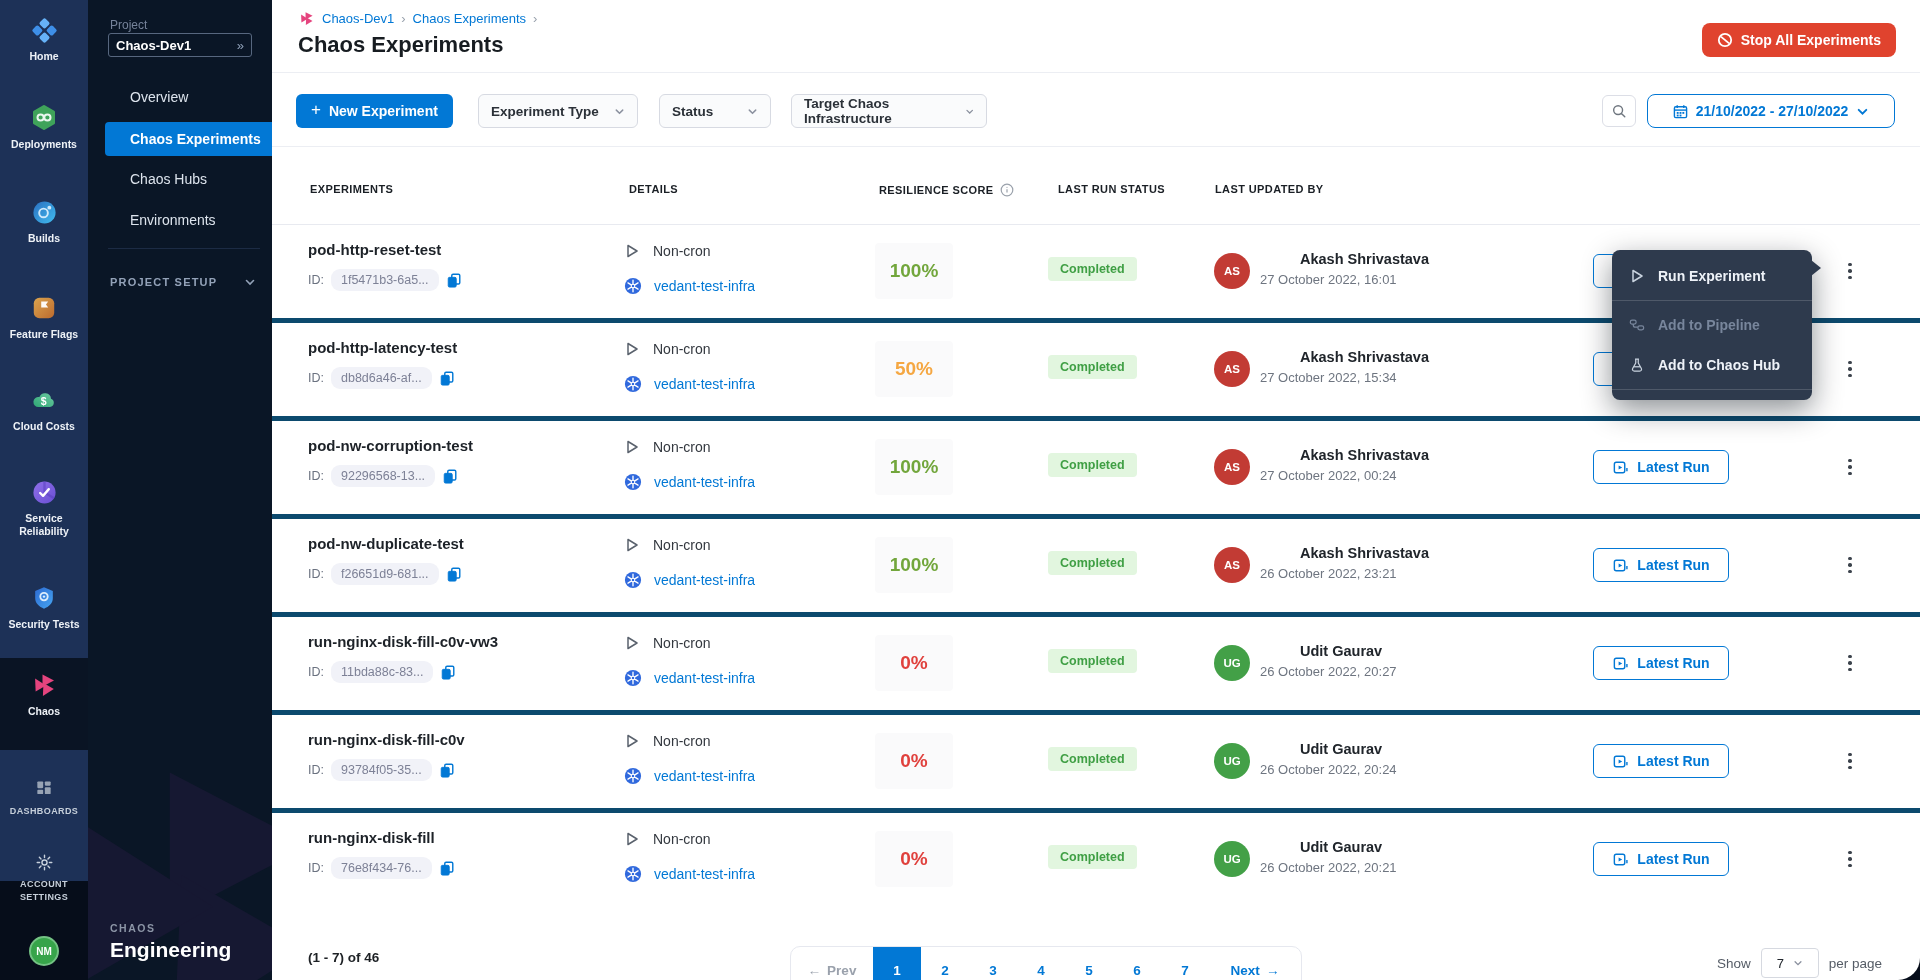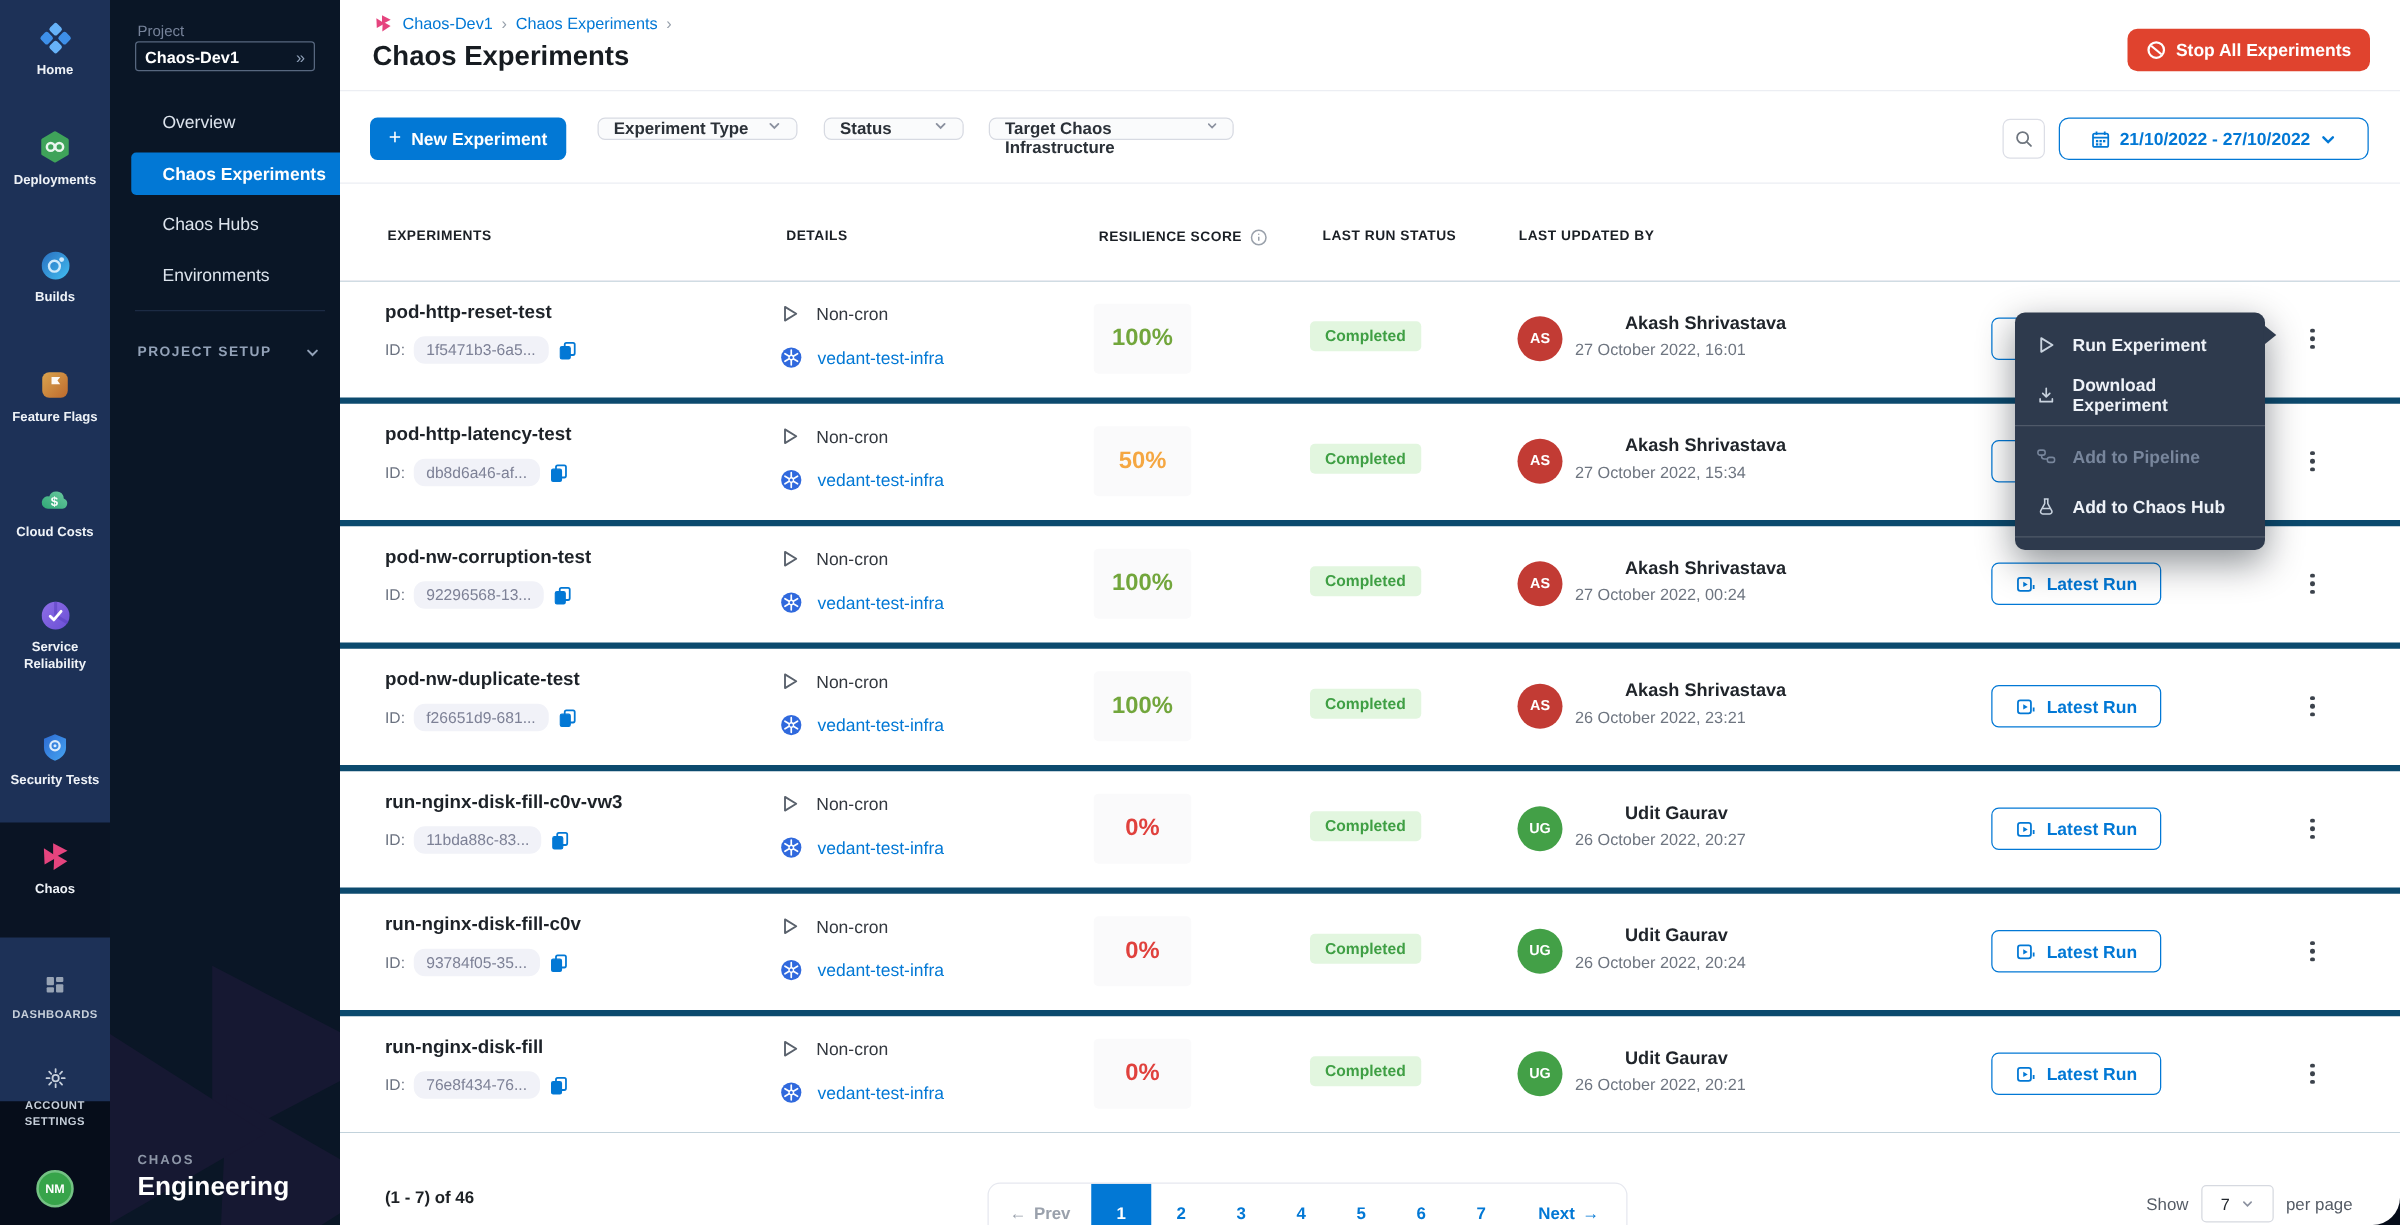--- a/index.html
+++ b/index.html
@@ -45,22 +45,22 @@
   .page-title { position:absolute; left:26px; top:32px; font-size:22px; font-weight:700; color:#171c21; }
   .stop-btn { position:absolute; right:24px; top:23px; height:34px; padding:0 15px; background:#e0432e; border:none;
               border-radius:8px; color:#fff; font-size:14px; font-weight:700; display:flex; align-items:center; gap:8px; cursor:pointer;
               font-family:inherit; }
 
   .toolbar { position:relative; height:74px; border-bottom:1px solid #eceef3; }
   .btn-new { position:absolute; left:24px; top:21px; height:34px; padding:0 15px; background:#0278d5; border:none;
              border-radius:6px; color:#fff; font-size:14px; font-weight:700; display:flex; align-items:center; gap:8px;
              cursor:pointer; font-family:inherit; }
   .btn-new .plus { font-size:17px; font-weight:400; margin-top:-2px; }
-  .sel { position:absolute; top:21px; height:18px; border:1px solid #d7dae2; border-radius:6px; background:#fafbfc;
-         display:flex; align-items:flex-start; justify-content:space-between; padding:0 12px; font-size:13.5px;
+  .sel { position:absolute; top:21px; height:34px; border:1px solid #d7dae2; border-radius:6px; background:#fafbfc;
+         display:flex; align-items:center; justify-content:space-between; padding:0 12px; font-size:13.5px;
          color:#2b3138; font-weight:600; cursor:pointer; }
   .sel svg { margin-left:10px; color:#8b919f; }
   .search-btn { position:absolute; left:1330px; top:22px; width:34px; height:32px; border:1px solid #dcdee6; background:#fff;
                 border-radius:6px; display:flex; align-items:center; justify-content:center; cursor:pointer; }
   .date-btn { position:absolute; left:1375px; top:21px; width:248px; height:34px; border:1px solid #0278d5; background:#fff;
               border-radius:8px; color:#0278d5; font-size:14px; font-weight:700; display:flex; align-items:center;
               justify-content:center; gap:8px; cursor:pointer; font-family:inherit; }
 
   .thead { position:relative; height:77px; }
   .th { position:absolute; top:36px; font-size:11px; font-weight:700; color:#1a1f25; letter-spacing:.4px; display:flex; align-items:center; gap:6px; }
@@ -794,29 +794,20 @@
 
   <div class="cmenu">
     <div class="menu-item">
       <span class="mi-icon">
           <svg width="16" height="16" viewBox="0 0 16 16" fill="none" stroke="currentColor" stroke-width="1.5" stroke-linejoin="round">
             <path d="M4 2.5l9 5.5-9 5.5z"></path>
           </svg>
         </span>
       <span>Run Experiment</span>
     </div>
-    <div class="menu-item">
-      <span class="mi-icon">
-          <svg width="16" height="16" viewBox="0 0 18 18" fill="none" stroke="currentColor" stroke-width="1.5" stroke-linecap="round" stroke-linejoin="round">
-            <path d="M9 3v7.5M5.8 7.5L9 10.7l3.2-3.2"></path>
-            <path d="M3.5 12.5v2.5h11v-2.5"></path>
-          </svg>
-        </span>
-      <span>Download Experiment</span>
-    </div>
     <div class="menu-div"></div>
     <div class="menu-item disabled">
       <span class="mi-icon">
           <svg width="16" height="16" viewBox="0 0 18 18" fill="none" stroke="currentColor" stroke-width="1.4">
             <rect x="1.5" y="3.5" width="6.5" height="4.5" rx="2"></rect>
             <rect x="10" y="10" width="6.5" height="4.5" rx="2"></rect>
             <path d="M4.8 8v1a2.5 2.5 0 0 0 2.5 2.5H10"></path>
           </svg>
         </span>
       <span>Add to Pipeline</span>

